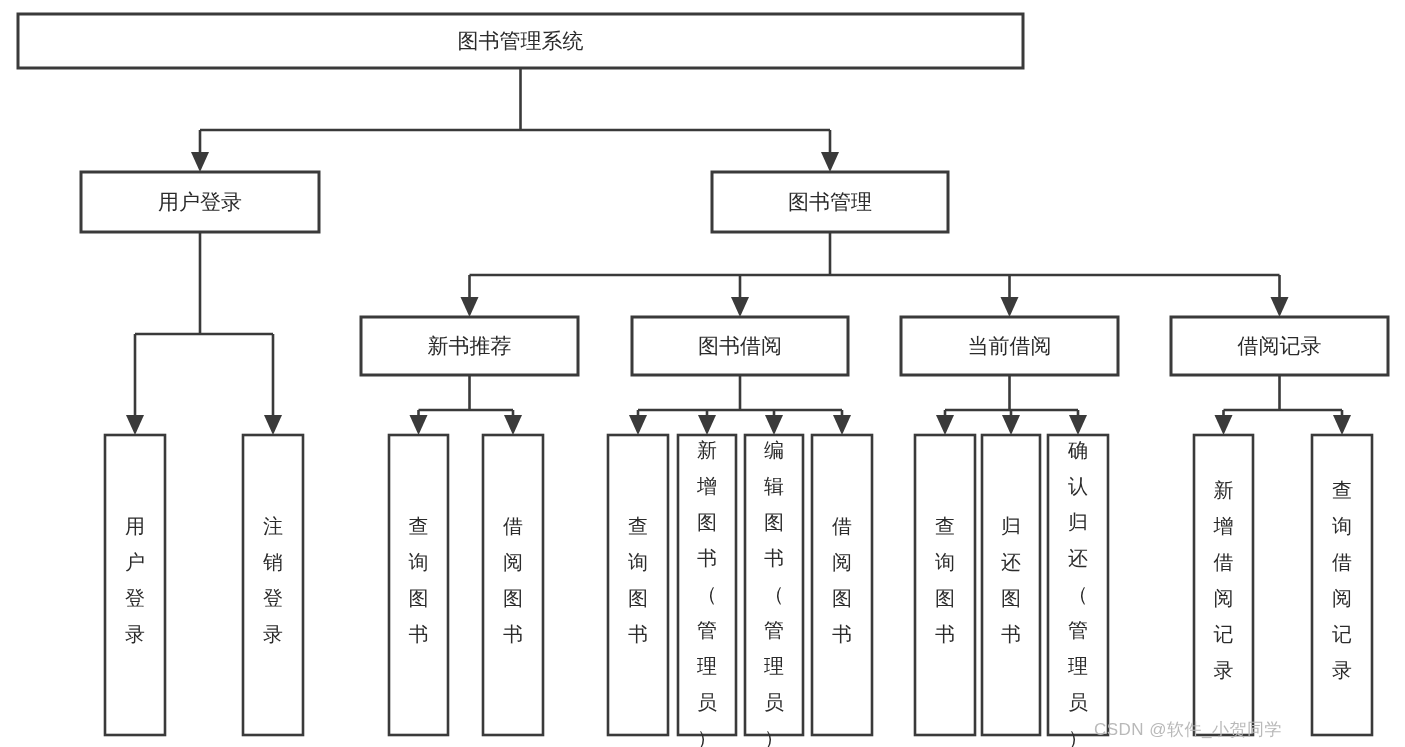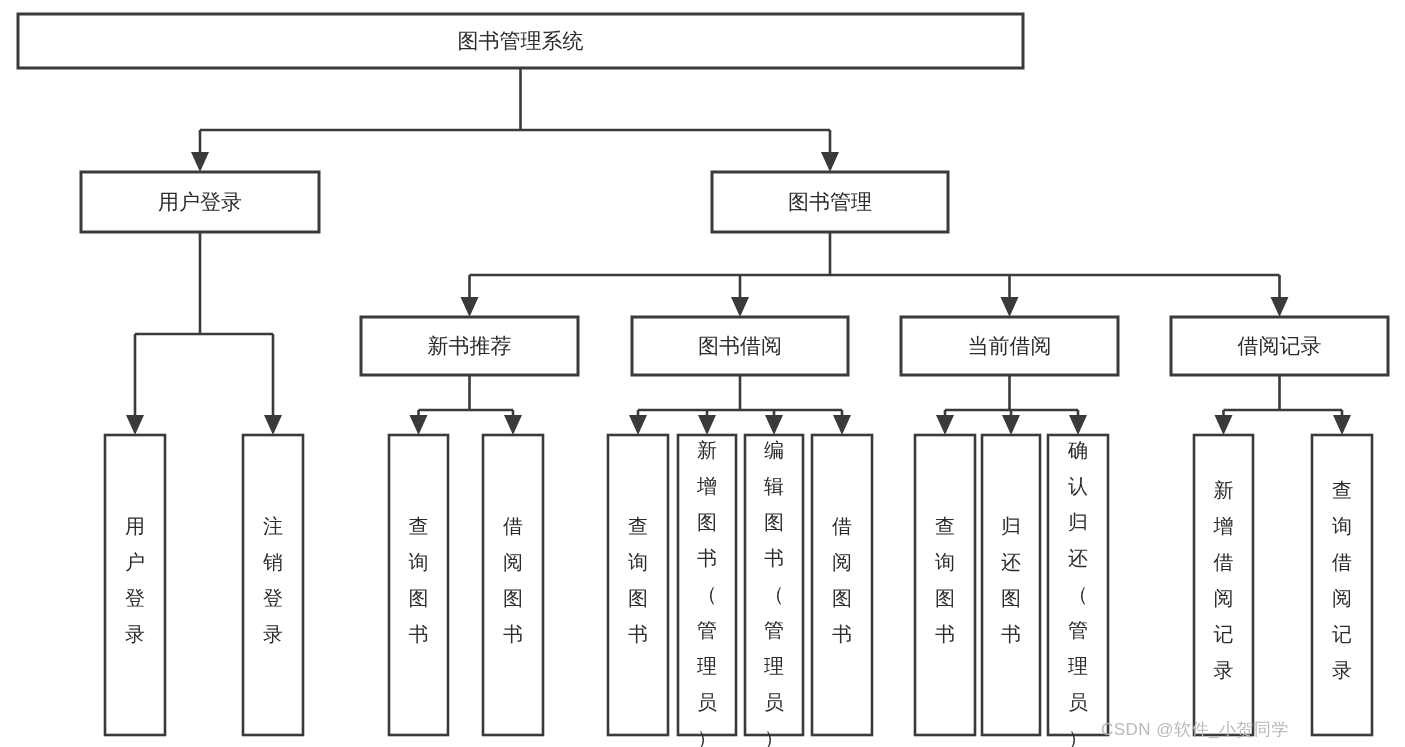--- a/index.html
+++ b/index.html
@@ -54,21 +54,21 @@
     dominant-baseline: middle;
   }
   .label-v {
     font-family: "Liberation Sans", "DejaVu Sans", sans-serif;
     font-size: 20px;
     fill: #2b2b2b;
     text-anchor: middle;
   }
   .watermark {
     position: absolute;
-    right: 13px;
+    right: 20px;
     bottom: 6px;
     font-family: "Liberation Sans", "DejaVu Sans", sans-serif;
     font-size: 17px;
     color: #b9b9b9;
     letter-spacing: 0.5px;
     white-space: nowrap;
     pointer-events: none;
   }
 </style>
 </head>

